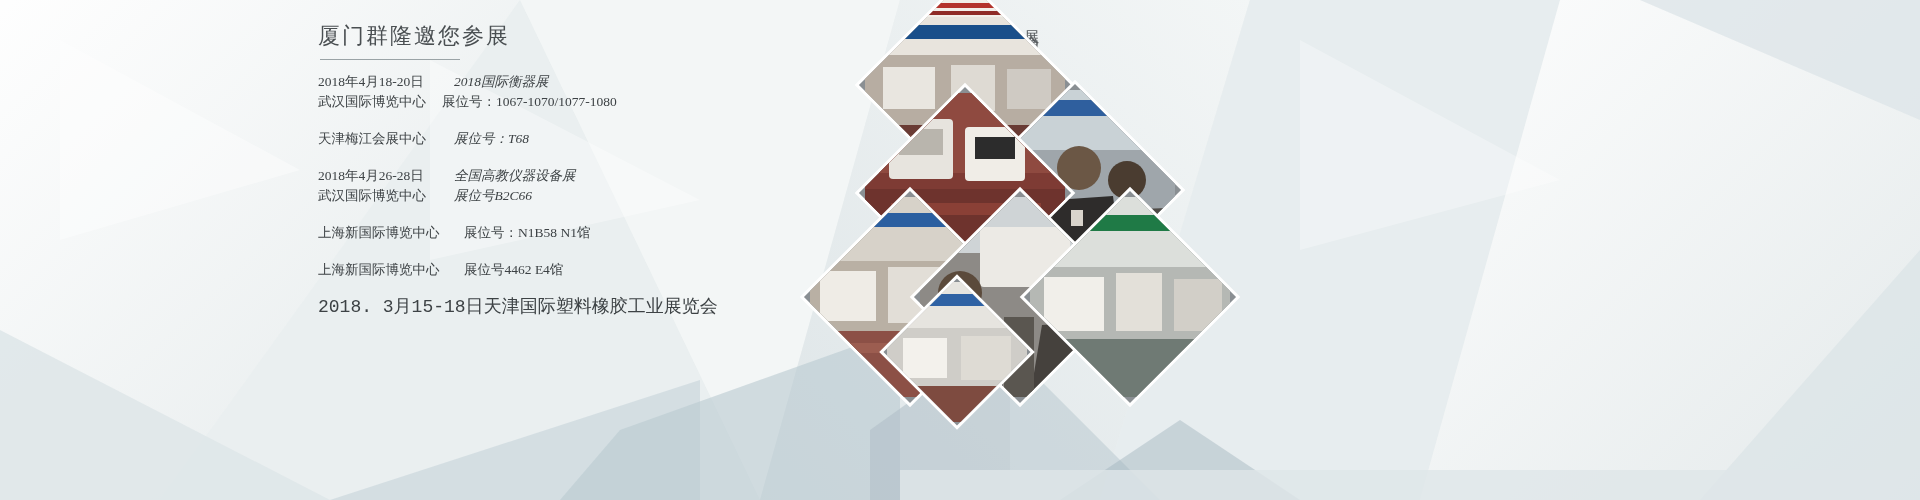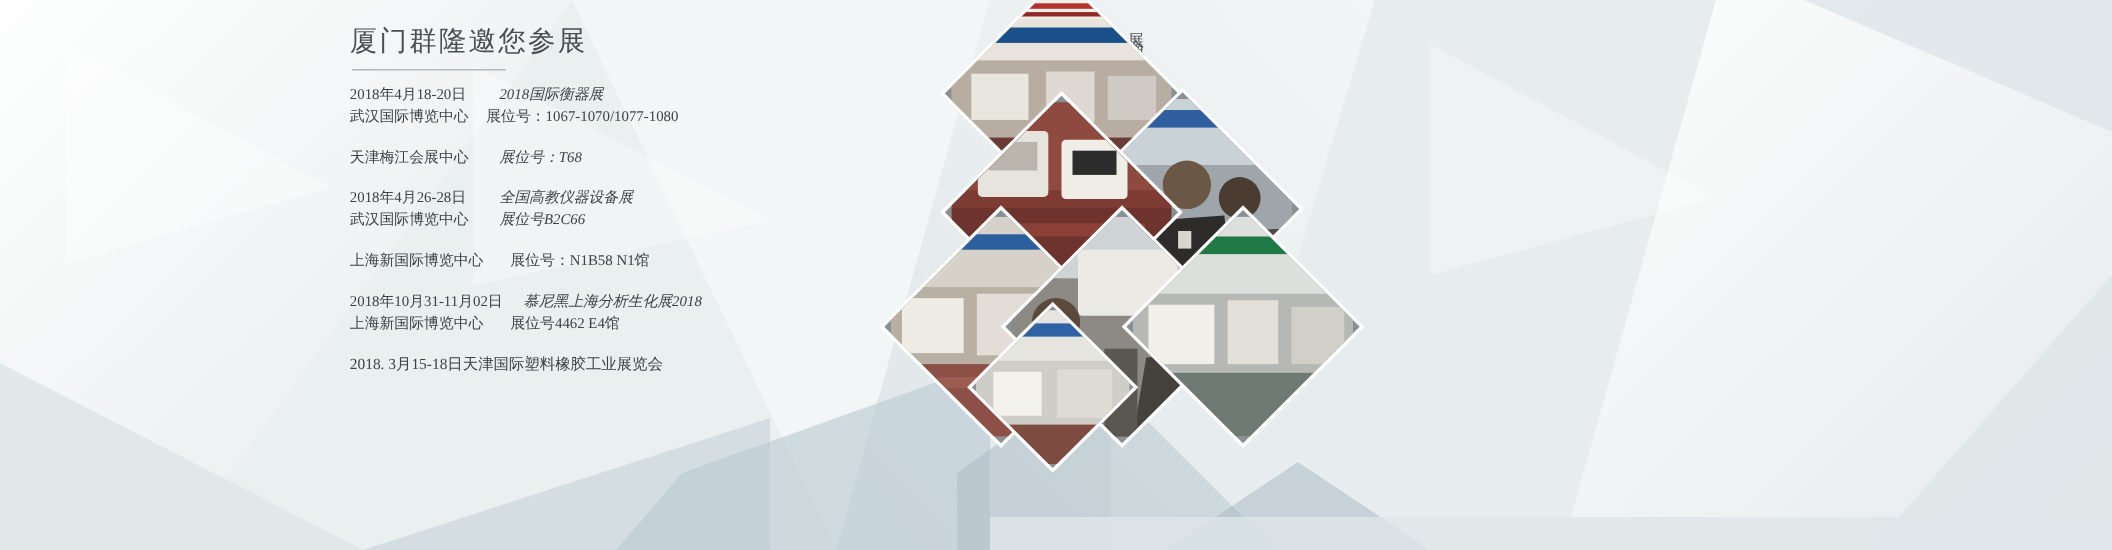--- a/index.html
+++ b/index.html
@@ -13,37 +13,37 @@
   
   .bg{position:absolute;inset:0;overflow:hidden;}
   .bg svg{position:absolute;inset:0;width:1920px;height:500px;display:block;}
 
   
   .panel{
     position:absolute;left:318px;top:24px;width:430px;height:400px;
     color:#3a3f42;
   }
   .headline{
-    font-size:25px;letter-spacing:2px;color:#4a4f52;
+    font-size:22px;letter-spacing:2px;color:#4a4f52;
     line-height:1.1;font-weight:400;white-space:nowrap;
   }
   .rule{
     width:140px;height:1px;background:#9aa3a6;margin:11px 0 12px 2px;
   }
   .ev{margin-bottom:17px;}
   .ev .row{
     display:flex;align-items:flex-end;white-space:nowrap;
     font-size:13.5px;line-height:20px;color:#3d4245;
   }
   .ev .c1{width:118px;flex:0 0 118px;}
   .ev .c1.wide{width:140px;flex:0 0 140px;}
   .ev .c2{padding-left:6px;}
   .ev .c2.ind{padding-left:18px;font-style:italic;}
   .ev.last .row{display:block;}
-  .ev.last .l1{font-size:14px;line-height:20px;}
+  .ev.last .l1{font-size:18px;line-height:20px;font-family:Liberation Mono, monospace;}
   .ev.last .l2{font-size:13.5px;line-height:20px;}
   .ev.last .gap{display:inline-block;width:48px;}
 
   
   .collage{position:absolute;left:835px;top:0;width:420px;height:420px;}
   .dia{
     position:absolute;width:150px;height:150px;
     transform:rotate(45deg);overflow:hidden;
     box-shadow:0 0 0 3px #ffffff;
     background:#8a8f93;
@@ -138,24 +138,20 @@
 
     <div class="ev">
       <div class="row">
         <span class="c1 wide">上海新国际博览中心</span>
         <span class="c2">展位号：N1B58 N1馆</span>
       </div>
     </div>
 
     <div class="ev">
       <div class="row">
-        <span class="c1 wide">2018年10月31-11月02日</span>
-        <span class="c2 ind">慕尼黑上海分析生化展2018</span>
-      </div>
-      <div class="row">
         <span class="c1 wide">上海新国际博览中心</span>
         <span class="c2">展位号4462 E4馆</span>
       </div>
     </div>
 
     <div class="ev last">
       <div class="row">
         <span class="l1">2018. 3月15-18日</span><span class="l1">天津国际塑料橡胶工业展览会</span>
       </div>
     </div>

